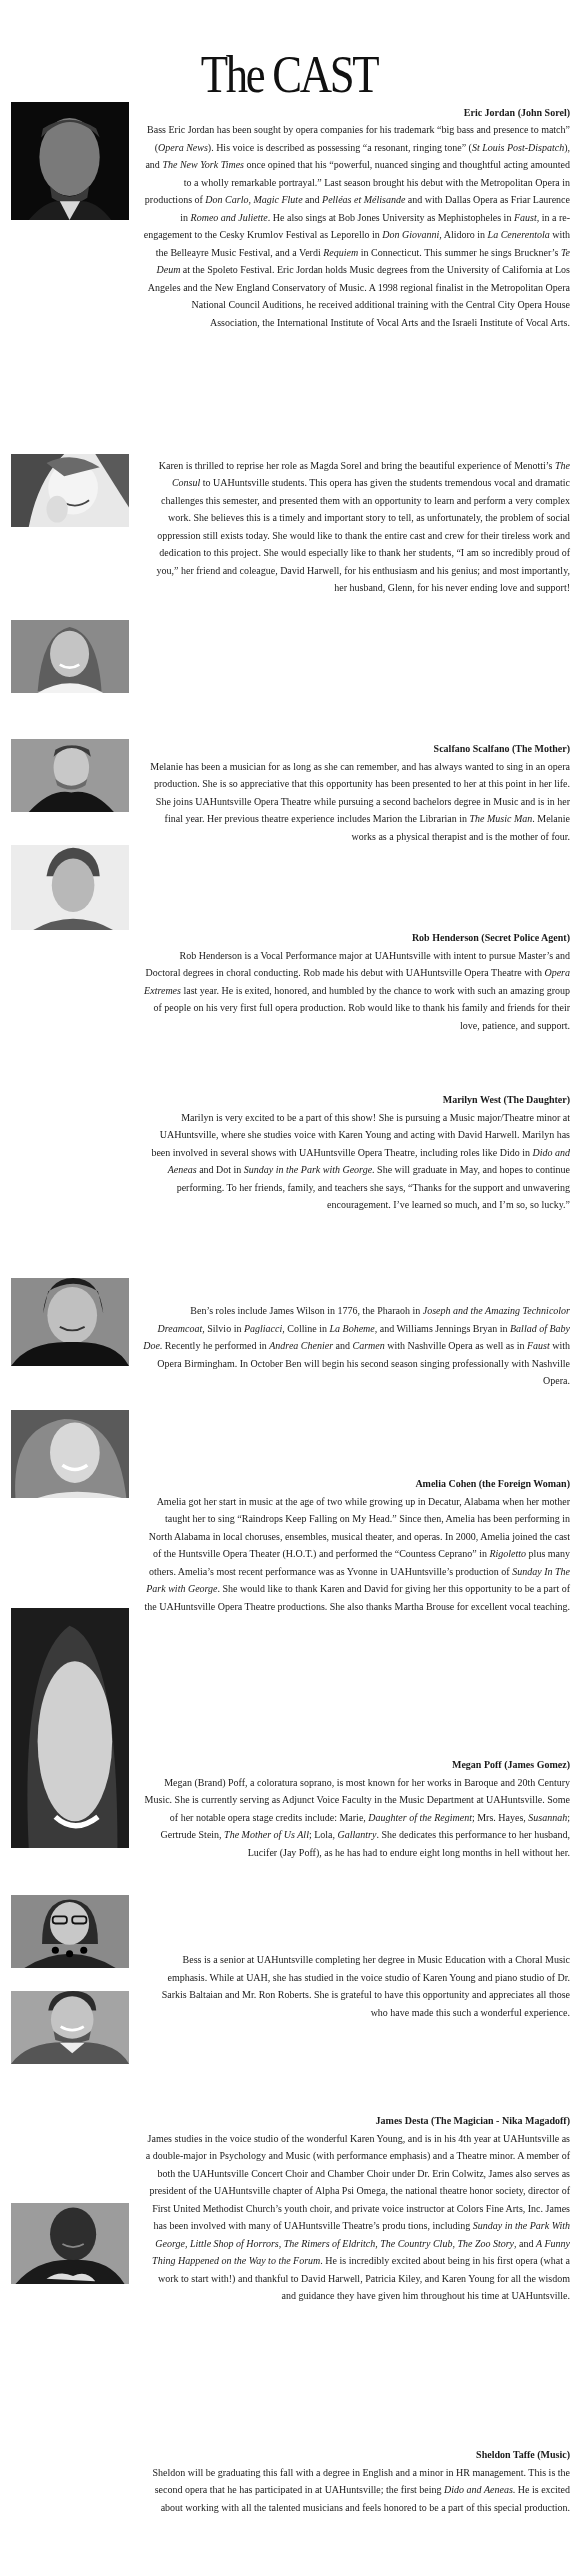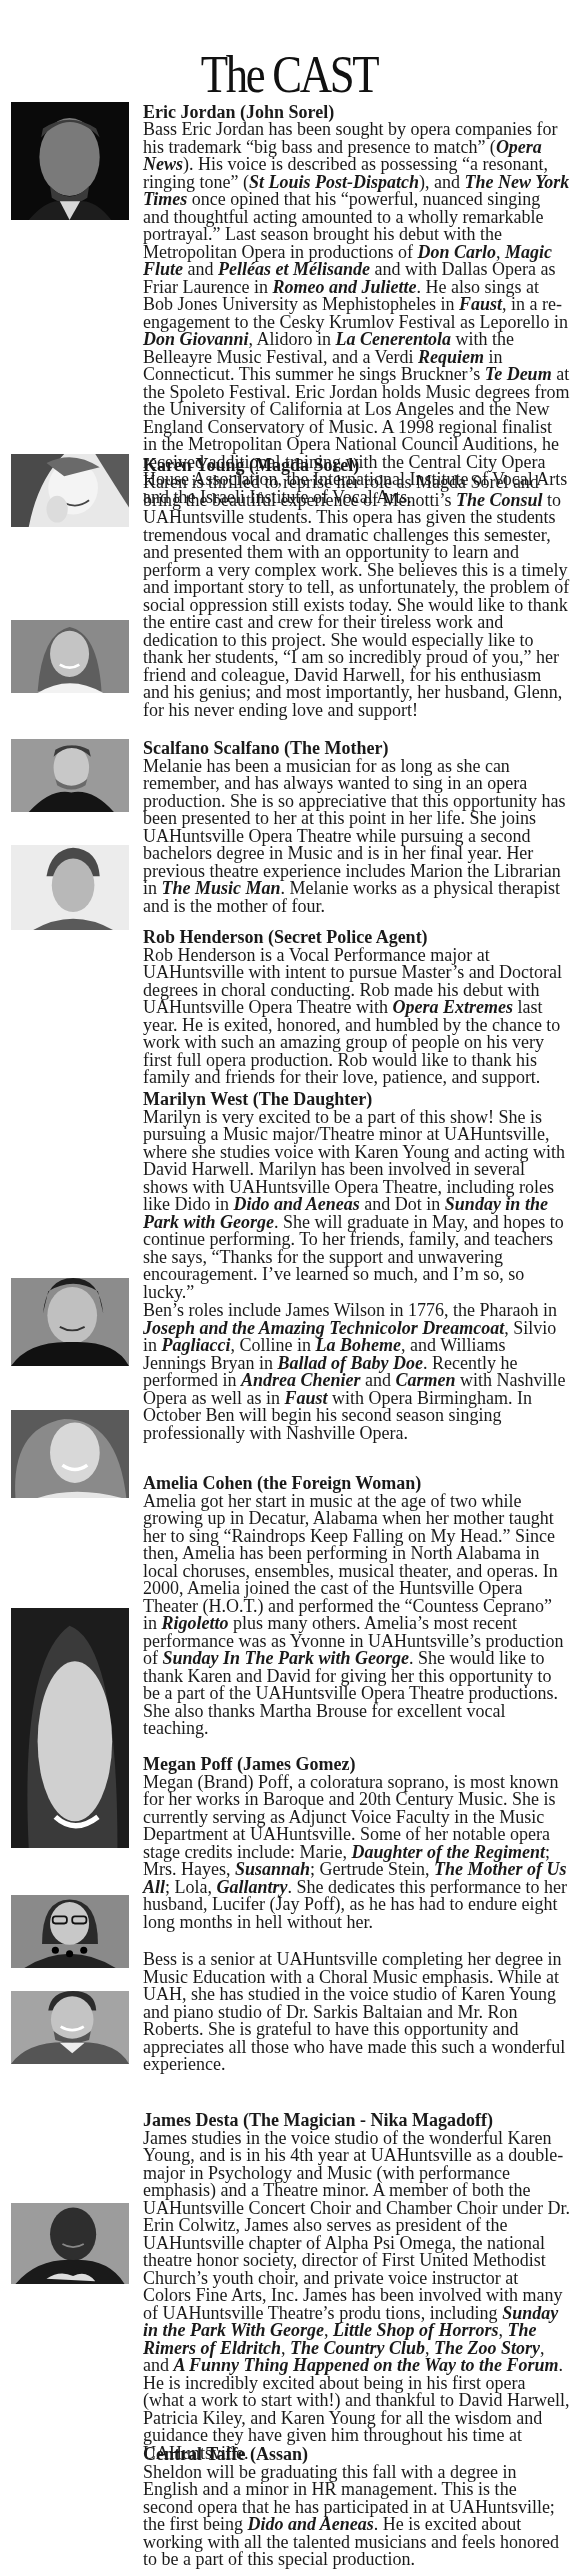--- a/index.html
+++ b/index.html
@@ -5,24 +5,24 @@
   html, body { margin: 0; padding: 0; background: #ffffff; }
   body { width: 578px; height: 2576px; position: relative; overflow: hidden;
          font-family: "Liberation Serif", "DejaVu Serif", serif; color: #1a1a1a; }
   .title { position: absolute; top: 10.7px; left: 0; width: 578px; text-align: center;
            font-family: "Liberation Serif", serif; font-size: 52px; line-height: 57px;
            letter-spacing: -2.7px; transform: scaleX(0.86); transform-origin: center;
            color: #111; font-weight: normal; }
   .member { position: absolute; left: 0; width: 578px; }
   .photo { position: absolute; left: 10.7px; width: 118px; height: 118px; overflow: hidden; }
   .photo svg { display: block; width: 100%; height: 100%; }
-  .bio { position: absolute; left: 143px; width: 427px; font-size: 18px; line-height: 17.5px; }
+  .bio { position: absolute; left: 143px; width: 427px; font-size: 10px; line-height: 17.5px; text-align: right; }
   .name { font-weight: bold; display: block; }
   .text { display: block; }
-  .text i { font-style: italic; font-weight: bold; }
+  .text i { font-style: italic; }
 </style>
 </head>
 <body>
 
 <h1 class="title">The CAST</h1>
 
 <div class="member" style="top:102px">
   <div class="photo" style="top:0;height:118px">
     <svg viewBox="0 0 133 133">
         <rect width="133" height="133" fill="#0a0a0a"></rect>
@@ -45,21 +45,20 @@
         <rect width="133" height="82" fill="#e8e8e8"></rect>
         <path d="M0 0 H60 Q30 30 20 82 H0Z" fill="#4a4a4a"></path>
         <path d="M133 0 H95 Q120 40 133 60Z" fill="#5a5a5a"></path>
         <ellipse cx="70" cy="38" rx="28" ry="30" fill="#f4f4f4"></ellipse>
         <path d="M40 10 Q70 -5 100 15 Q80 20 60 25Z" fill="#6a6a6a"></path>
         <path d="M60 55 Q75 62 88 52" stroke="#444" stroke-width="2" fill="none"></path>
         <ellipse cx="52" cy="62" rx="12" ry="15" fill="#dcdcdc"></ellipse>
       </svg>
   </div>
   <div class="bio" style="top:2.7px">
-    <span class="name">Karen Young (Magda Sorel)</span>
     <span class="text">Karen is thrilled to reprise her role as Magda Sorel and bring the beautiful experience of Menotti’s <i>The Consul</i> to UAHuntsville students. This opera has given the students tremendous vocal and dramatic challenges this semester, and presented them with an opportunity to learn and perform a very complex work.  She believes this is a timely and important story to tell, as unfortunately, the problem of social oppression still exists today. She would like to thank the entire cast and crew for their tireless work and dedication to this project. She would especially like to thank her students, “I am so incredibly proud of you,” her friend and coleague, David Harwell, for his enthusiasm and his genius; and most importantly, her husband, Glenn, for his never ending love and support!</span>
   </div>
 </div>
 
 <div class="member" style="top:620px">
   <div class="photo" style="top:0;height:73px">
     <svg viewBox="0 0 133 82" preserveAspectRatio="none">
         <rect width="133" height="82" fill="#8a8a8a"></rect>
         <path d="M30 80 Q35 15 66 8 Q98 15 102 80Z" fill="#5e5e5e"></path>
         <ellipse cx="66" cy="38" rx="22" ry="26" fill="#c4c4c4"></ellipse>
@@ -191,17 +190,17 @@
   <div class="photo" style="top:0;height:81px">
     <svg viewBox="0 0 133 91" preserveAspectRatio="none">
         <rect width="133" height="91" fill="#9c9c9c"></rect>
         <ellipse cx="70" cy="35" rx="26" ry="30" fill="#2e2e2e"></ellipse>
         <path d="M58 46 Q70 53 82 46" stroke="#888" stroke-width="2" fill="none"></path>
         <path d="M5 91 Q30 62 70 64 Q110 62 128 91Z" fill="#1a1a1a"></path>
         <path d="M40 85 Q55 75 70 82 Q85 75 95 88Z" fill="#ddd"></path>
       </svg>
   </div>
   <div class="bio" style="top:243px">
-    <span class="name">Central Taffe (Assan)</span>
+    <span class="name">Sheldon Taffe (Music)</span>
     <span class="text">Sheldon will be graduating this fall with a degree in English and a minor in HR management. This is the second opera that he has participated in at UAHuntsville; the first being <i>Dido and Aeneas</i>. He is excited about working with all the talented musicians and feels honored to be a part of this special production.</span>
   </div>
 </div>
 
 
 </body></html>

